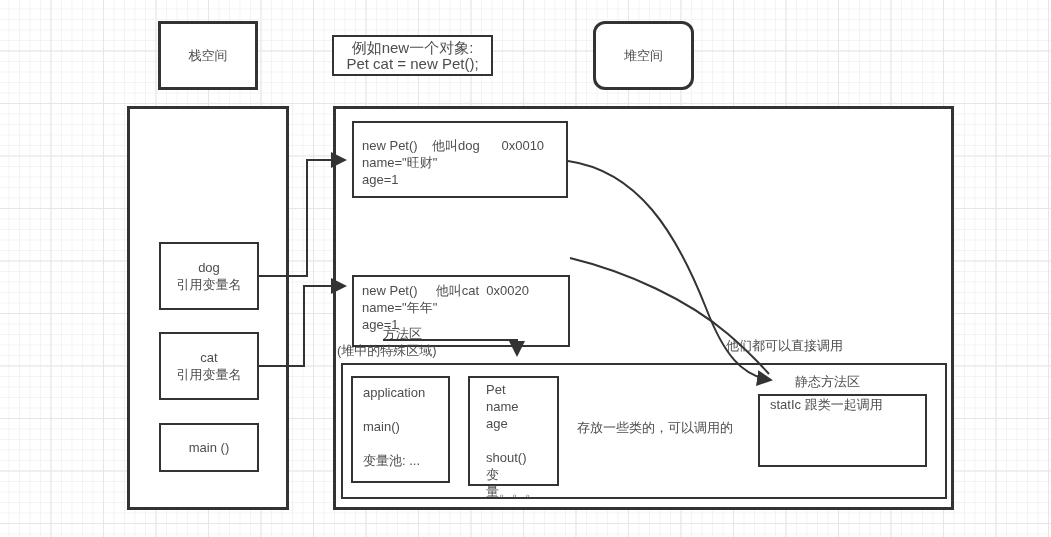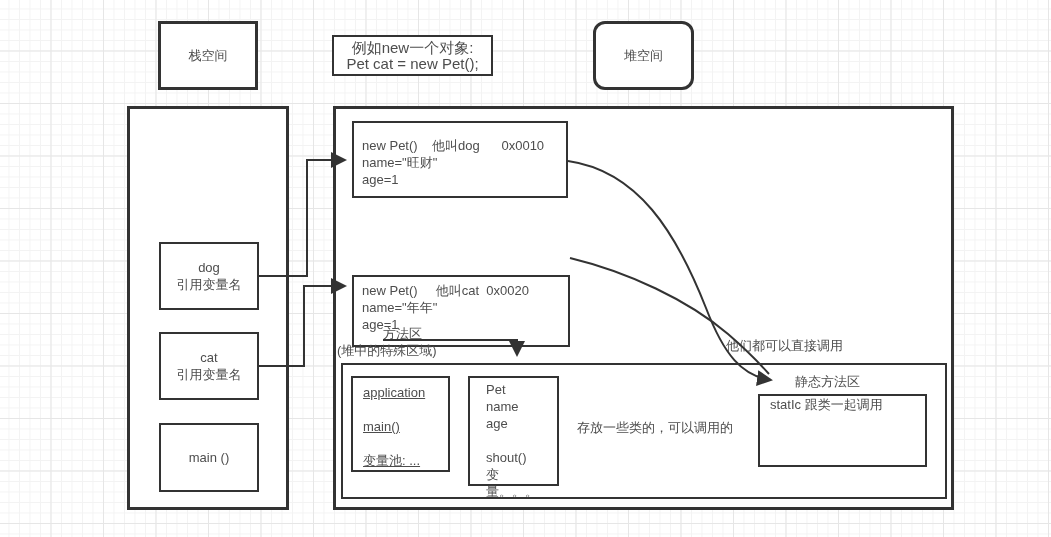--- a/index.html
+++ b/index.html
@@ -42,28 +42,28 @@
   #heap-label    { left:593px; top:21px;  width:101px; height:69px;border-radius:12px; }
 
   
   #stack-container  { left:127px; top:106px; width:162px; height:404px; }
   #heap-container   { left:333px; top:106px; width:621px; height:404px; }
   #method-container { left:341px; top:363px; width:606px; height:136px; }
 
   
   #dog-box  { left:159px; top:242px; width:100px; height:68px;align-items:center; }
   #cat-box  { left:159px; top:332px; width:100px; height:68px; }
-  #main-box { left:159px; top:423px; width:100px; height:69px; }
+  #main-box { left:159px; top:423px; width:100px; height:49px; }
 
   
   #obj-dog { left:352px; top:121px; width:216px; height:77px; padding:14px 8px; }
   #obj-cat { left:352px; top:231px; width:218px; height:72px; padding:5px 8px;margin-top:44px; }
 
   
-  #app-box { left:351px; top:376px; width:99px;  height:96px; padding:6px 10px;text-decoration:underline; }
+  #app-box { left:351px; top:376px; width:99px;  height:107px; padding:6px 10px; }
   #pet-box { left:468px; top:376px; width:91px;  height:110px; padding:3px 16px; }
   #static-box { left:758px; top:394px; width:169px; height:73px; display:flex; align-items:flex-start; padding-left:10px; }
 
   .free-label { position:absolute; line-height:16px; white-space:nowrap; }
   #method-area-label    { left:383px; top:326px;text-align:right; }
   #method-area-sublabel { left:337px; top:343px; }
   #method-note          { left:577px; top:420px; }
   #direct-call-note     { left:726px; top:338px; }
   #static-area-label    { left:795px; top:374px; }
 

